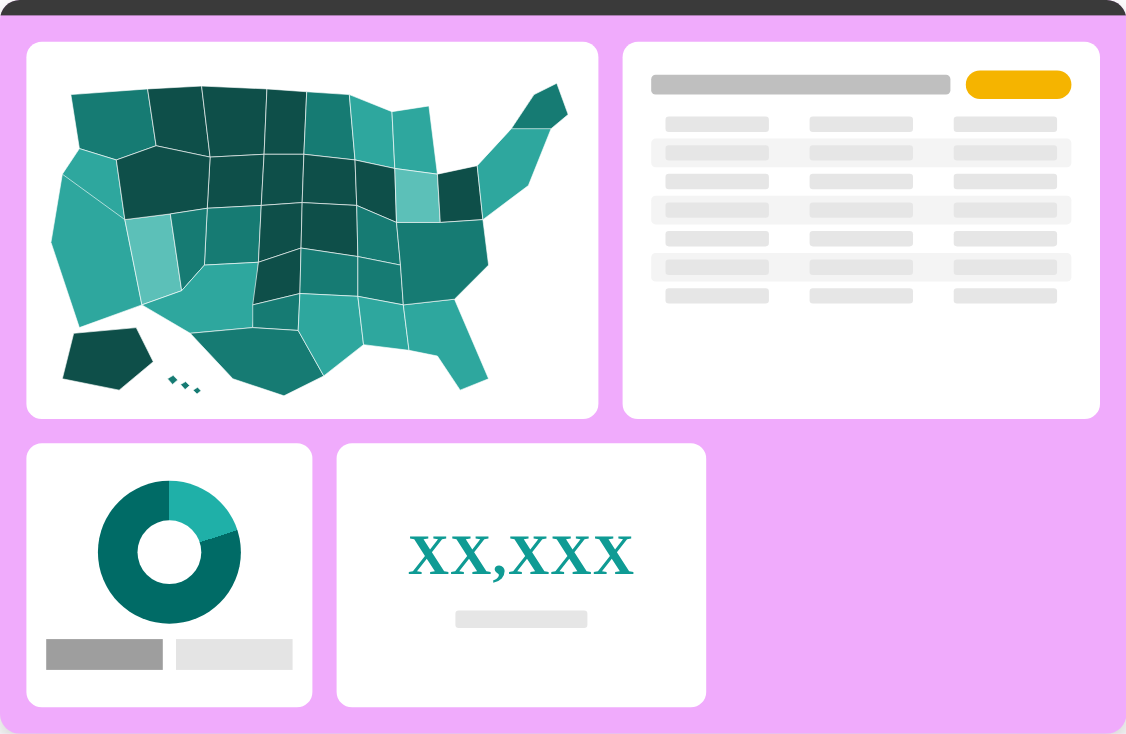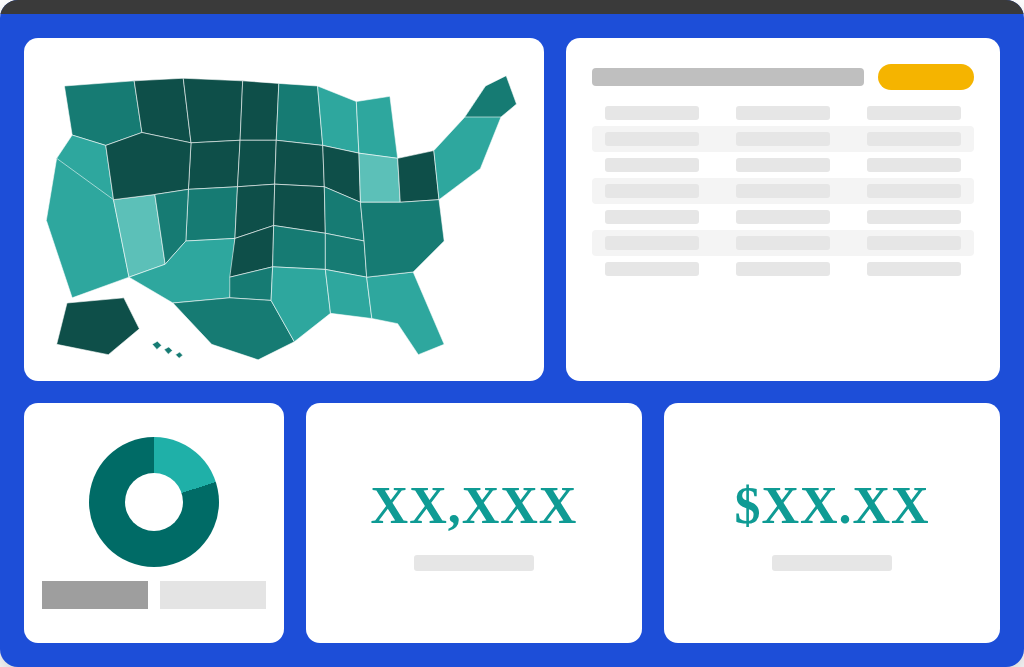--- a/index.html
+++ b/index.html
@@ -1,19 +1,19 @@
 <!DOCTYPE html>
 <html><head>
 <meta charset="utf-8">
 <style>
   html,body{margin:0;padding:0;background:#fff;font-family:Georgia,"Times New Roman",serif}
   *{box-sizing:border-box}
   .frame{
     width:1024px;height:667px;margin:0 auto;position:relative;
-    background:#1d4ed8;border-radius:18px;overflow:hidden;
+    background:#f0abfc;border-radius:18px;overflow:hidden;
     box-shadow:0 10px 24px rgba(0,0,0,.2);display:flex;flex-direction:column
   }
   .titlebar{height:14px;background:#3a3a3a;flex:0 0 14px}
   .content{flex:1;padding:24px;display:grid;grid-template-columns:520px 1fr;grid-template-rows:1fr 240px;gap:22px}
   .card{background:#fff;border-radius:14px}
   .map-card{grid-column:1;grid-row:1;display:flex;align-items:center;justify-content:center;padding:12px}
   .table-card{grid-column:2;grid-row:1;padding:26px 26px 18px 26px;display:flex;flex-direction:column}
   .bottom-row{grid-column:1 / span 2;grid-row:2;display:grid;grid-template-columns:260px 1fr 1fr;gap:22px}
   .donut-card,.stat-card{background:#fff;border-radius:14px;display:flex;flex-direction:column;align-items:center;justify-content:center;padding:18px}
 
@@ -200,21 +200,17 @@
           <div class="legend-a"></div>
           <div class="legend-b"></div>
         </div>
       </div>
 
       <div class="stat-card">
         <div class="stat-value">XX,XXX</div>
         <div class="stat-sub"></div>
       </div>
 
-      <div class="stat-card">
-        <div class="stat-value">$XX.XX</div>
-        <div class="stat-sub"></div>
-      </div>
 
     </div>
 
   </div>
 </div>
 
 </body></html>

